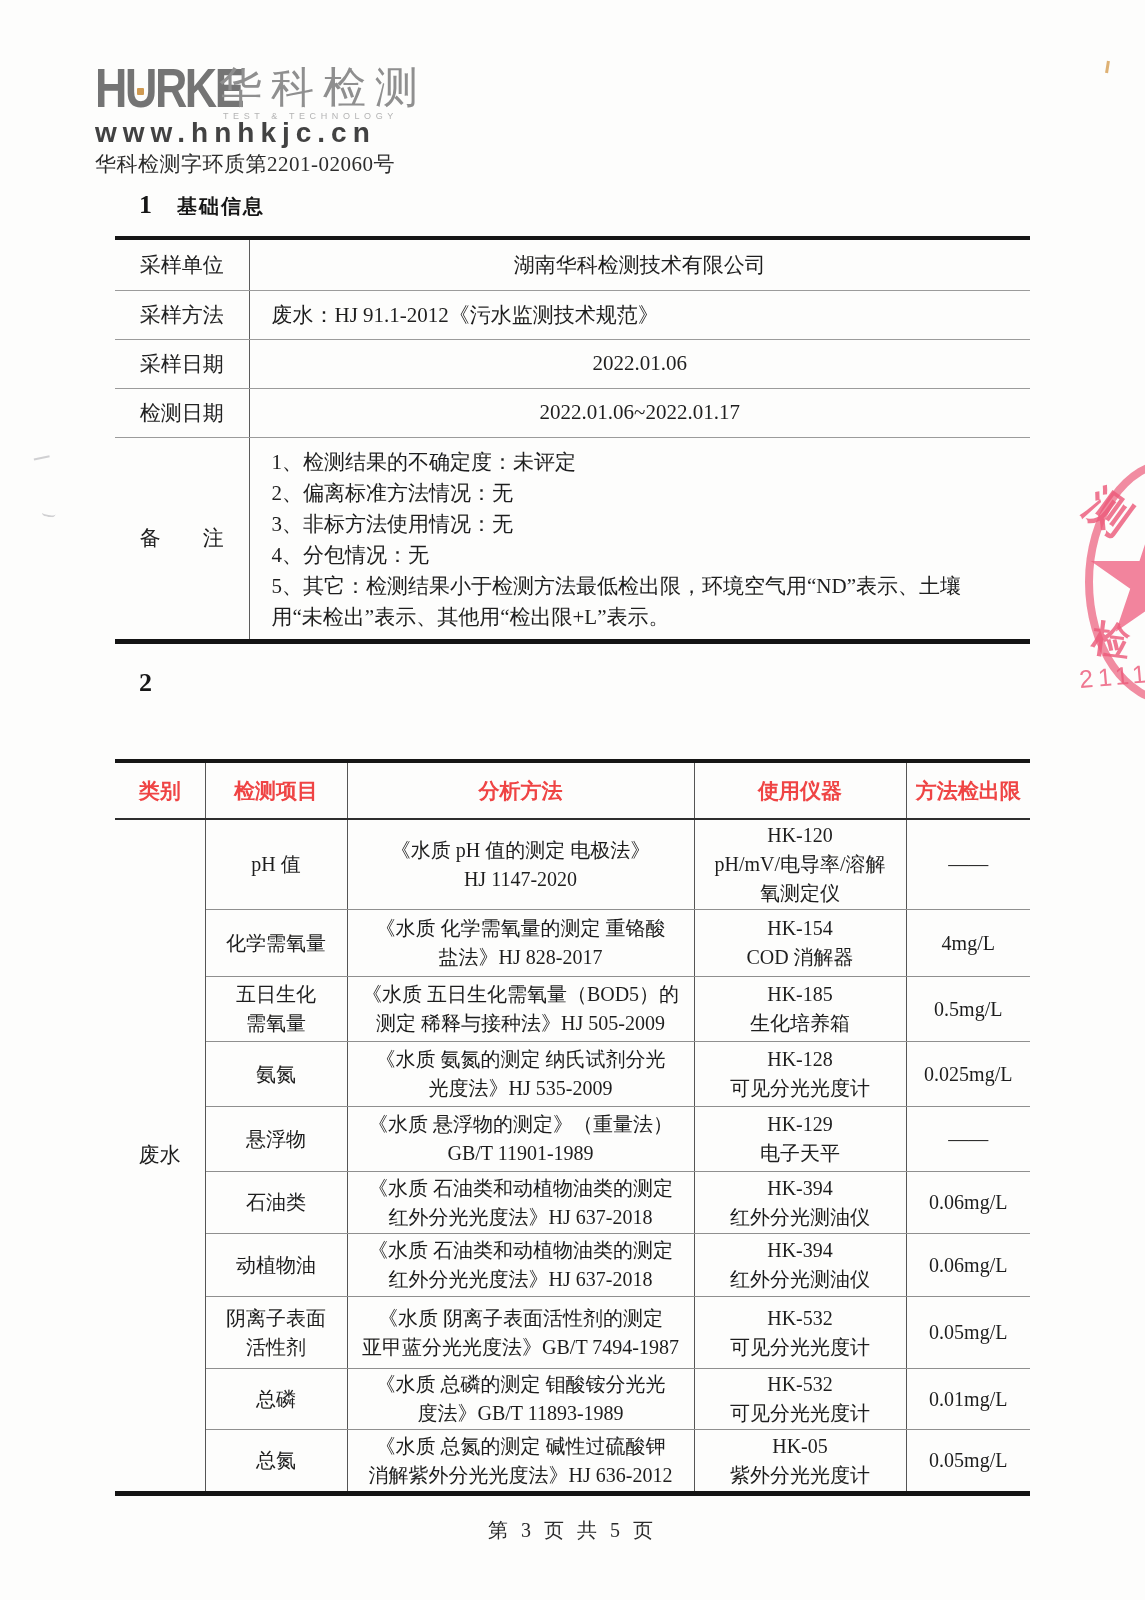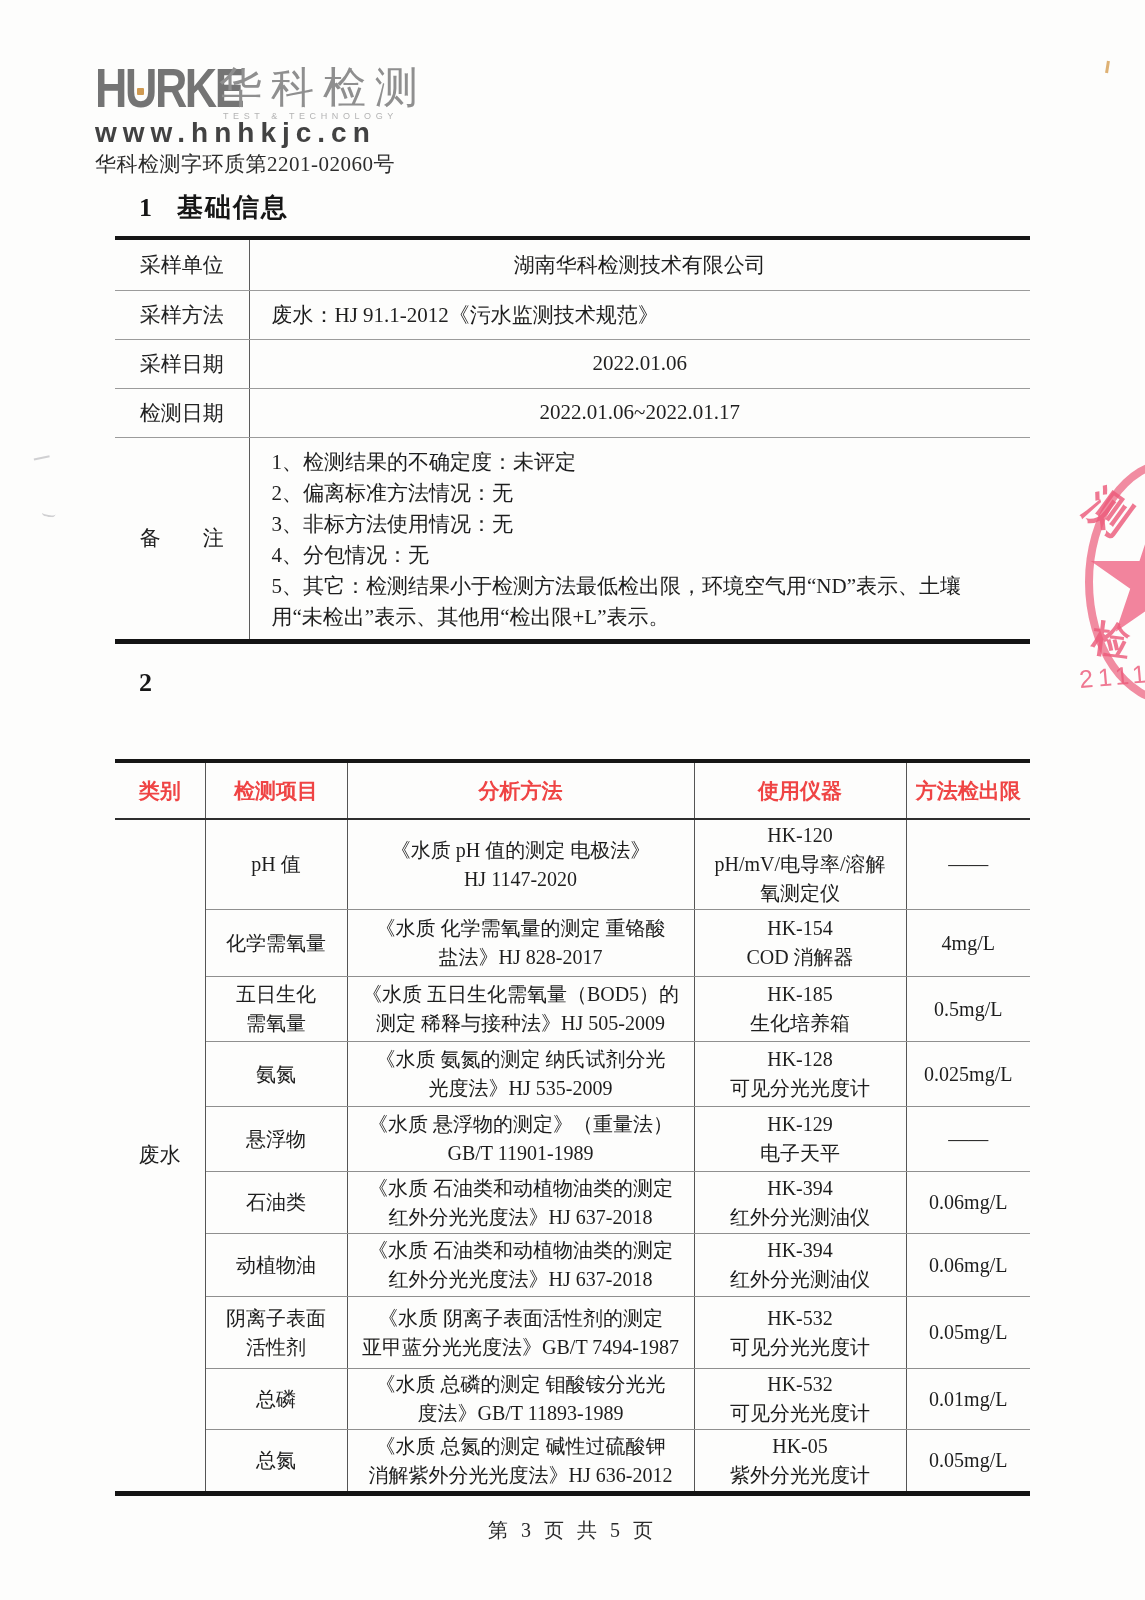--- a/index.html
+++ b/index.html
@@ -19,21 +19,21 @@
     font-size:43px;line-height:1;color:#8f8f8f;letter-spacing:9px;}
   .logo-tagline{position:absolute;left:223px;top:111px;font-family:"Liberation Sans","DejaVu Sans",sans-serif;
     font-size:9px;color:#b4b4b4;letter-spacing:4.6px;}
   .logo-web{position:absolute;left:95px;top:119px;font-family:"Liberation Sans","DejaVu Sans",sans-serif;
     font-weight:700;font-size:28px;line-height:1;color:#424242;letter-spacing:6px;}
   .doc-number{position:absolute;left:95px;top:150px;font-size:21px;color:#2c2c2c;letter-spacing:.5px;}
 
   
   .sec-heading{position:absolute;left:139px;display:flex;align-items:baseline;}
   .sec-heading .num{font-family:"Liberation Serif",serif;font-weight:700;font-size:26px;margin-right:25px;color:#161616;}
-  .sec-heading .ttl{font-size:26px;letter-spacing:2px;color:#161616;}
+  .sec-heading .ttl{font-size:20px;letter-spacing:2px;color:#161616;}
   #sec1-heading{top:190px;}
   #sec2-heading{top:668px;}
   .tbl-caption{position:absolute;left:115px;width:915px;top:716px;text-align:center;
     font-size:22px;letter-spacing:1px;color:#161616;}
 
   
   table{border-collapse:collapse;table-layout:fixed;}
   #info-table{position:absolute;left:115px;top:236px;width:915px;
     border-top:4px solid #161616;border-bottom:5px solid #141414;}
   #info-table td{font-size:21px;vertical-align:middle;}

